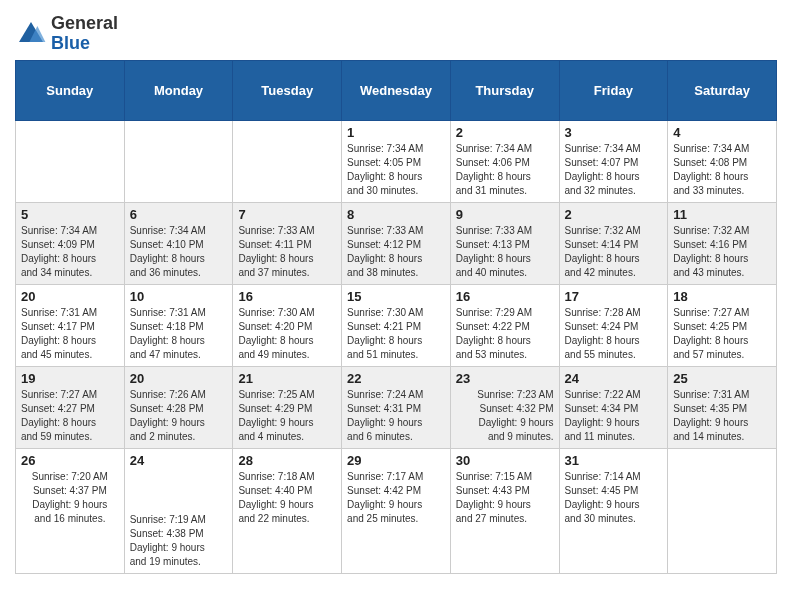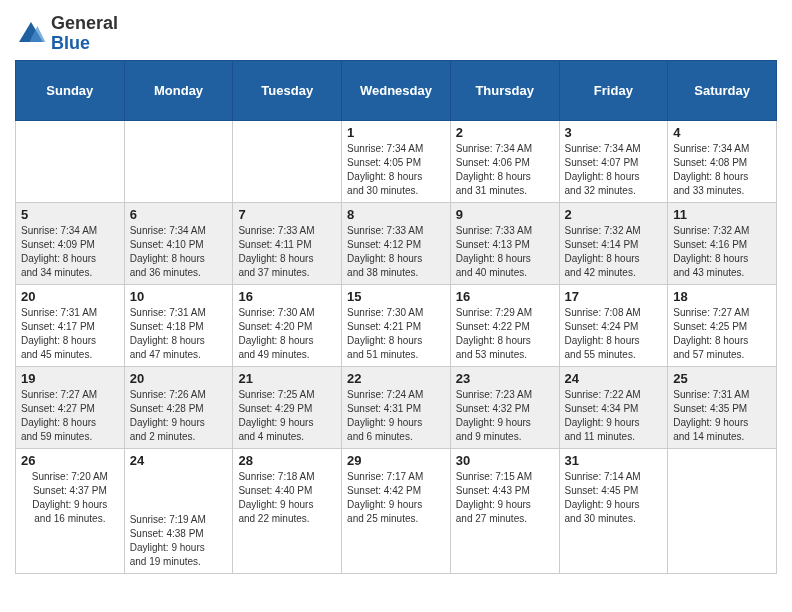--- a/index.html
+++ b/index.html
@@ -248,21 +248,21 @@
         </td>
         <td>
           <span class="day-number">16</span>
           <div class="day-info" style="white-space: pre-line;">Sunrise: 7:29 AM
 Sunset: 4:22 PM
 Daylight: 8 hours
 and 53 minutes.</div>
         </td>
         <td>
           <span class="day-number">17</span>
-          <div class="day-info" style="white-space: pre-line;">Sunrise: 7:08 AM
+          <div class="day-info" style="white-space: pre-line;">Sunrise: 7:28 AM
 Sunset: 4:24 PM
 Daylight: 8 hours
 and 55 minutes.</div>
         </td>
         <td>
           <span class="day-number">18</span>
           <div class="day-info" style="white-space: pre-line;">Sunrise: 7:27 AM
 Sunset: 4:25 PM
 Daylight: 8 hours
 and 57 minutes.</div>
@@ -292,21 +292,21 @@
         </td>
         <td>
           <span class="day-number">22</span>
           <div class="day-info" style="white-space: pre-line;">Sunrise: 7:24 AM
 Sunset: 4:31 PM
 Daylight: 9 hours
 and 6 minutes.</div>
         </td>
         <td>
           <span class="day-number">23</span>
-          <div class="day-info" style="white-space: pre-line;">Sunrise: 7:23 AM
+          <div class="day-info" style="white-space: pre-line; text-align: right;">Sunrise: 7:23 AM
 Sunset: 4:32 PM
 Daylight: 9 hours
 and 9 minutes.</div>
         </td>
         <td>
           <span class="day-number">24</span>
           <div class="day-info" style="white-space: pre-line;">Sunrise: 7:22 AM
 Sunset: 4:34 PM
 Daylight: 9 hours
 and 11 minutes.</div>

